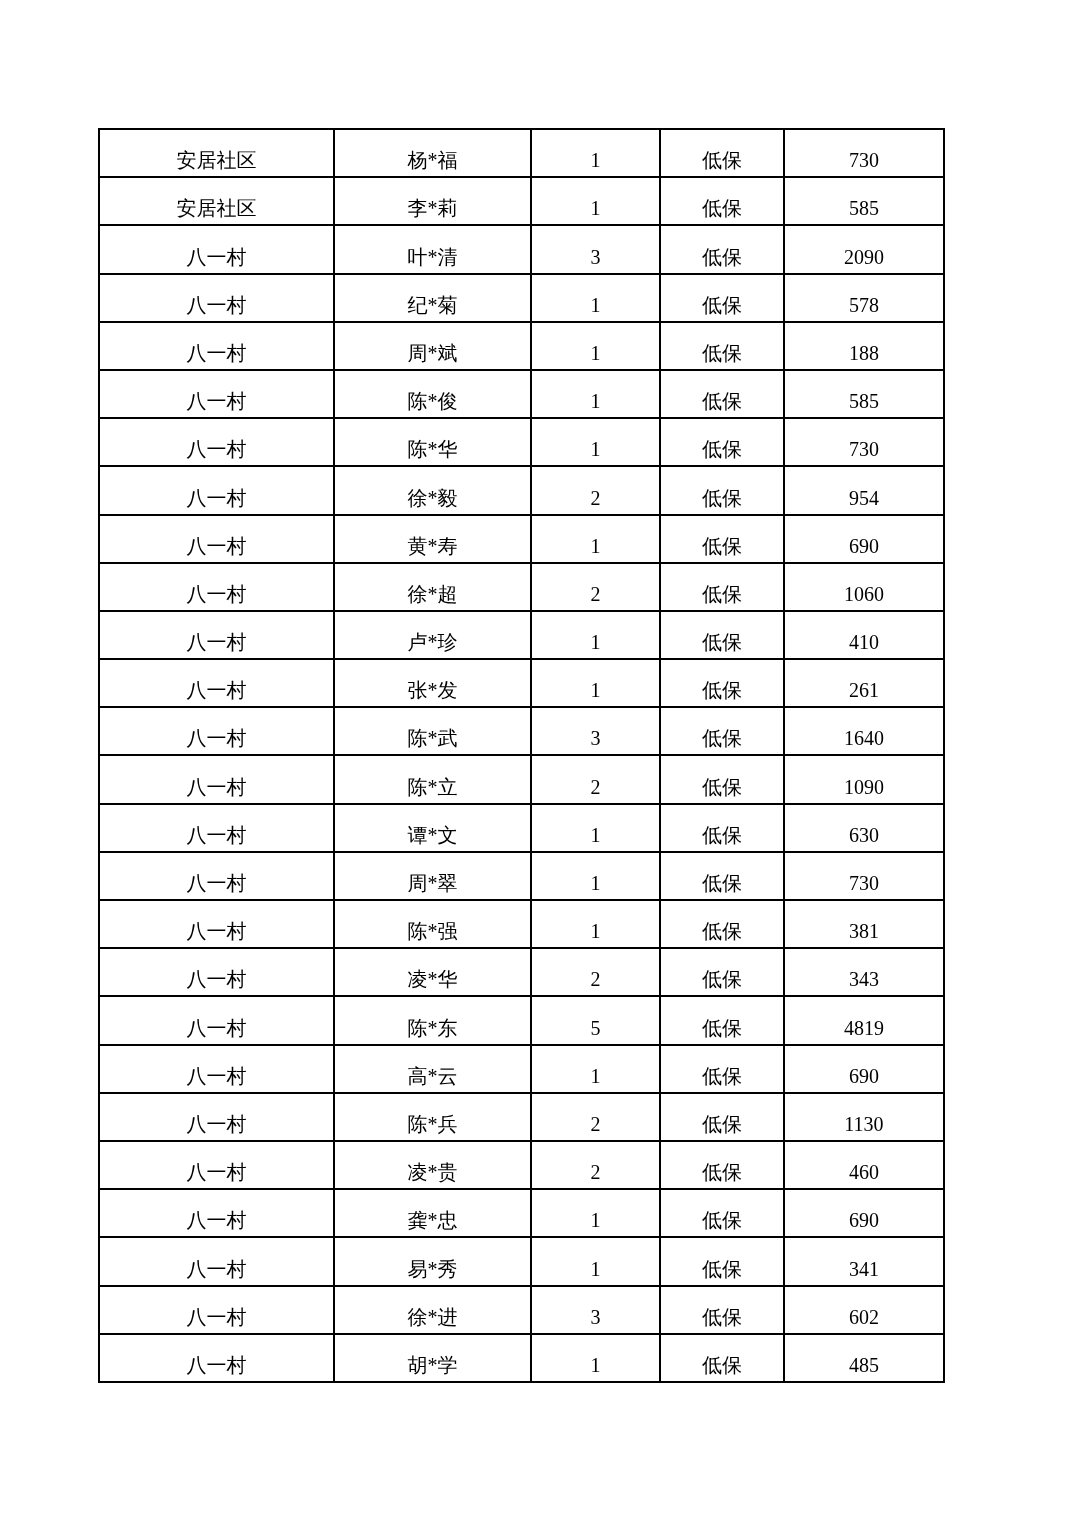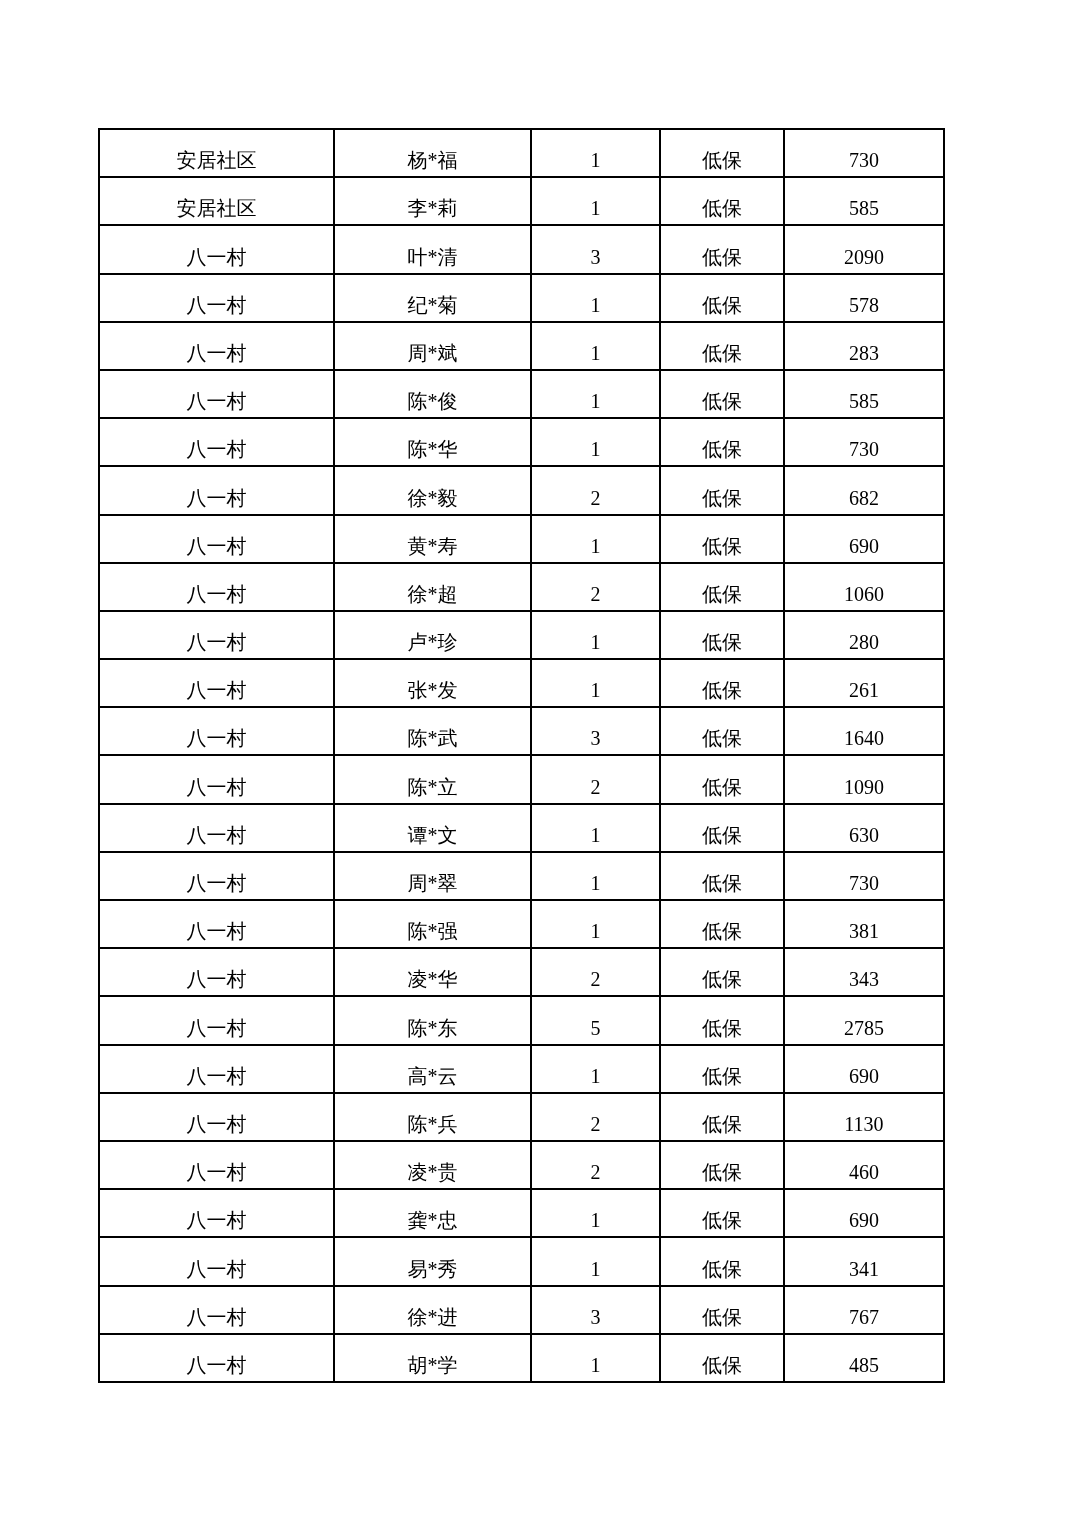--- a/index.html
+++ b/index.html
@@ -83,63 +83,63 @@
         <td>纪*菊</td>
         <td class="num">1</td>
         <td>低保</td>
         <td class="num">578</td>
       </tr>
       <tr>
         <td>八一村</td>
         <td>周*斌</td>
         <td class="num">1</td>
         <td>低保</td>
-        <td class="num">283</td>
+        <td class="num">188</td>
       </tr>
       <tr>
         <td>八一村</td>
         <td>陈*俊</td>
         <td class="num">1</td>
         <td>低保</td>
         <td class="num">585</td>
       </tr>
       <tr>
         <td>八一村</td>
         <td>陈*华</td>
         <td class="num">1</td>
         <td>低保</td>
         <td class="num">730</td>
       </tr>
       <tr>
         <td>八一村</td>
         <td>徐*毅</td>
         <td class="num">2</td>
         <td>低保</td>
-        <td class="num">682</td>
+        <td class="num">954</td>
       </tr>
       <tr>
         <td>八一村</td>
         <td>黄*寿</td>
         <td class="num">1</td>
         <td>低保</td>
         <td class="num">690</td>
       </tr>
       <tr>
         <td>八一村</td>
         <td>徐*超</td>
         <td class="num">2</td>
         <td>低保</td>
         <td class="num">1060</td>
       </tr>
       <tr>
         <td>八一村</td>
         <td>卢*珍</td>
         <td class="num">1</td>
         <td>低保</td>
-        <td class="num">280</td>
+        <td class="num">410</td>
       </tr>
       <tr>
         <td>八一村</td>
         <td>张*发</td>
         <td class="num">1</td>
         <td>低保</td>
         <td class="num">261</td>
       </tr>
       <tr>
         <td>八一村</td>
@@ -181,21 +181,21 @@
         <td>凌*华</td>
         <td class="num">2</td>
         <td>低保</td>
         <td class="num">343</td>
       </tr>
       <tr>
         <td>八一村</td>
         <td>陈*东</td>
         <td class="num">5</td>
         <td>低保</td>
-        <td class="num">2785</td>
+        <td class="num">4819</td>
       </tr>
       <tr>
         <td>八一村</td>
         <td>高*云</td>
         <td class="num">1</td>
         <td>低保</td>
         <td class="num">690</td>
       </tr>
       <tr>
         <td>八一村</td>
@@ -223,21 +223,21 @@
         <td>易*秀</td>
         <td class="num">1</td>
         <td>低保</td>
         <td class="num">341</td>
       </tr>
       <tr>
         <td>八一村</td>
         <td>徐*进</td>
         <td class="num">3</td>
         <td>低保</td>
-        <td class="num">767</td>
+        <td class="num">602</td>
       </tr>
       <tr>
         <td>八一村</td>
         <td>胡*学</td>
         <td class="num">1</td>
         <td>低保</td>
         <td class="num">485</td>
       </tr>
     </tbody>
   </table>

